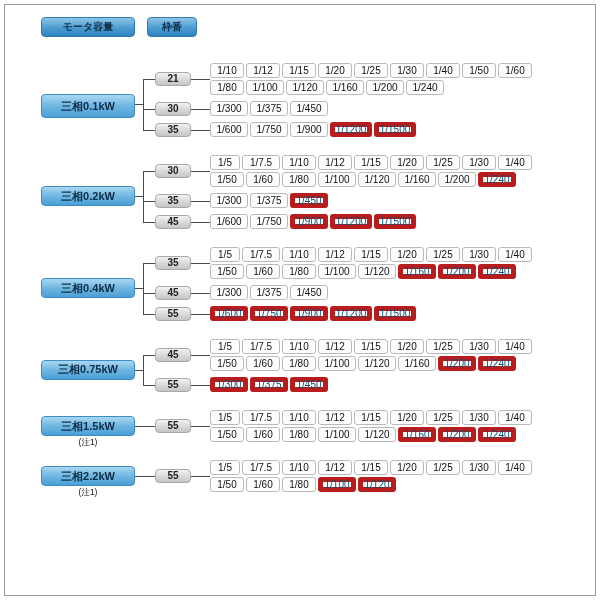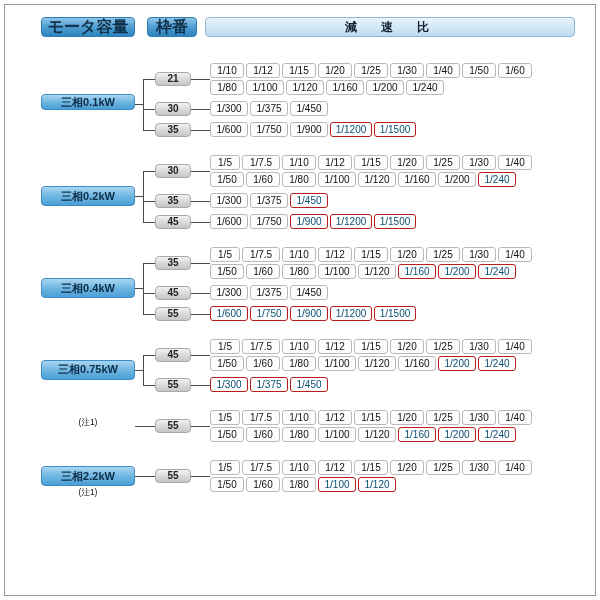--- a/index.html
+++ b/index.html
@@ -27,21 +27,21 @@
     line-height:1;
     background:#fff;
     white-space:nowrap;
   }
   
   .hdr{
     background:linear-gradient(180deg,#8fc5e8 0%,#4a9bd0 55%,#2f84be 100%);
     border:1px solid #2f7cb0;
     color:#10324c;
     font-weight:bold;
-    font-size:16px;
+    font-size:10px;
     border-radius:4px;
   }
   .hdr.wide{
     background:linear-gradient(180deg,#eaf4fb 0%,#cfe6f6 60%,#bcdcf2 100%);
     border:1px solid #8fb9d6;
     color:#123;
     letter-spacing:6px;
     font-size:12px;
   }
   
@@ -64,21 +64,21 @@
   }
   
   .ratio{
     background:#fdfdfd;
     border:1px solid #b9b9b9;
     color:#111;
     font-size:10px;
     border-radius:3px;
   }
   .ratio.hl{
-    border:1px solid #b91c1c;
+    border:5px solid #b91c1c;
     color:#0b4f73;
   }
   
   .ln{position:absolute;background:#4a4a4a;}
   
   .notes{
     position:absolute;
     font-size:9.5px;
     color:#111;
     line-height:1.5;
@@ -94,21 +94,20 @@
 </style>
 </head>
 <body>
 
 <div class="frame">
 
   <div class="pill hdr" style="position:absolute;left:36px;top:12px;width:94px;height:20px;">モータ容量</div>
 
   <div class="pill hdr" style="position:absolute;left:142px;top:12px;width:50px;height:20px;">枠番</div>
 
-  <div class="pill hdr wide" style="position:absolute;left:200px;top:12px;width:370px;height:20px;">減　速　比</div>
 
   <div id="body-layer">
       <div class="pill ratio" style="position:absolute;left:205px;top:58px;width:34px;height:15px;">1/10</div>
       <div class="pill ratio" style="position:absolute;left:241px;top:58px;width:34px;height:15px;">1/12</div>
       <div class="pill ratio" style="position:absolute;left:277px;top:58px;width:34px;height:15px;">1/15</div>
       <div class="pill ratio" style="position:absolute;left:313px;top:58px;width:34px;height:15px;">1/20</div>
       <div class="pill ratio" style="position:absolute;left:349px;top:58px;width:34px;height:15px;">1/25</div>
       <div class="pill ratio" style="position:absolute;left:385px;top:58px;width:34px;height:15px;">1/30</div>
       <div class="pill ratio" style="position:absolute;left:421px;top:58px;width:34px;height:15px;">1/40</div>
       <div class="pill ratio" style="position:absolute;left:457px;top:58px;width:34px;height:15px;">1/50</div>
@@ -127,21 +126,21 @@
       <div class="pill fno" style="position:absolute;left:150px;top:96.5px;width:36px;height:14px;">30</div>
       <div class="ln" style="position:absolute;left:186px;top:103.5px;width:19px;height:1px;"></div>
       <div class="pill ratio" style="position:absolute;left:205px;top:117px;width:38px;height:15px;">1/600</div>
       <div class="pill ratio" style="position:absolute;left:245px;top:117px;width:38px;height:15px;">1/750</div>
       <div class="pill ratio" style="position:absolute;left:285px;top:117px;width:38px;height:15px;">1/900</div>
       <div class="pill ratio hl" style="position:absolute;left:325px;top:117px;width:42px;height:15px;">1/1200</div>
       <div class="pill ratio hl" style="position:absolute;left:369px;top:117px;width:42px;height:15px;">1/1500</div>
       <div class="pill fno" style="position:absolute;left:150px;top:117.5px;width:36px;height:14px;">35</div>
       <div class="ln" style="position:absolute;left:186px;top:124.5px;width:19px;height:1px;"></div>
       <div class="capwrap" style="left:36px;top:89.25px;width:94px;">
-        <div class="pill cap" style="width:94px;height:16px;">三相0.1kW</div>
+        <div class="pill cap" style="width:94px;height:24px;">三相0.1kW</div>
       </div>
       <div class="ln" style="position:absolute;left:130px;top:99.25px;width:8px;height:1px;"></div>
       <div class="ln" style="position:absolute;left:138px;top:74px;width:1px;height:50.5px;"></div>
       <div class="ln" style="position:absolute;left:138px;top:74px;width:12px;height:1px;"></div>
       <div class="ln" style="position:absolute;left:138px;top:103.5px;width:12px;height:1px;"></div>
       <div class="ln" style="position:absolute;left:138px;top:124.5px;width:12px;height:1px;"></div>
       <div class="pill ratio" style="position:absolute;left:205px;top:150px;width:30px;height:15px;">1/5</div>
       <div class="pill ratio" style="position:absolute;left:237px;top:150px;width:38px;height:15px;">1/7.5</div>
       <div class="pill ratio" style="position:absolute;left:277px;top:150px;width:34px;height:15px;">1/10</div>
       <div class="pill ratio" style="position:absolute;left:313px;top:150px;width:34px;height:15px;">1/12</div>
@@ -263,20 +262,21 @@
       <div class="pill ratio" style="position:absolute;left:241px;top:422px;width:34px;height:15px;">1/60</div>
       <div class="pill ratio" style="position:absolute;left:277px;top:422px;width:34px;height:15px;">1/80</div>
       <div class="pill ratio" style="position:absolute;left:313px;top:422px;width:38px;height:15px;">1/100</div>
       <div class="pill ratio" style="position:absolute;left:353px;top:422px;width:38px;height:15px;">1/120</div>
       <div class="pill ratio hl" style="position:absolute;left:393px;top:422px;width:38px;height:15px;">1/160</div>
       <div class="pill ratio hl" style="position:absolute;left:433px;top:422px;width:38px;height:15px;">1/200</div>
       <div class="pill ratio hl" style="position:absolute;left:473px;top:422px;width:38px;height:15px;">1/240</div>
       <div class="pill fno" style="position:absolute;left:150px;top:414px;width:36px;height:14px;">55</div>
       <div class="ln" style="position:absolute;left:186px;top:421px;width:19px;height:1px;"></div>
       <div class="capwrap" style="left:36px;top:411px;width:94px;">
+        <div class="pill cap" style="width:94px;height:20px;">三相1.5kW</div>
         <div class="capsub" style="">(注1)</div>
       </div>
       <div class="ln" style="position:absolute;left:130px;top:421px;width:8px;height:1px;"></div>
       <div class="ln" style="position:absolute;left:138px;top:421px;width:12px;height:1px;"></div>
       <div class="pill ratio" style="position:absolute;left:205px;top:455px;width:30px;height:15px;">1/5</div>
       <div class="pill ratio" style="position:absolute;left:237px;top:455px;width:38px;height:15px;">1/7.5</div>
       <div class="pill ratio" style="position:absolute;left:277px;top:455px;width:34px;height:15px;">1/10</div>
       <div class="pill ratio" style="position:absolute;left:313px;top:455px;width:34px;height:15px;">1/12</div>
       <div class="pill ratio" style="position:absolute;left:349px;top:455px;width:34px;height:15px;">1/15</div>
       <div class="pill ratio" style="position:absolute;left:385px;top:455px;width:34px;height:15px;">1/20</div>

